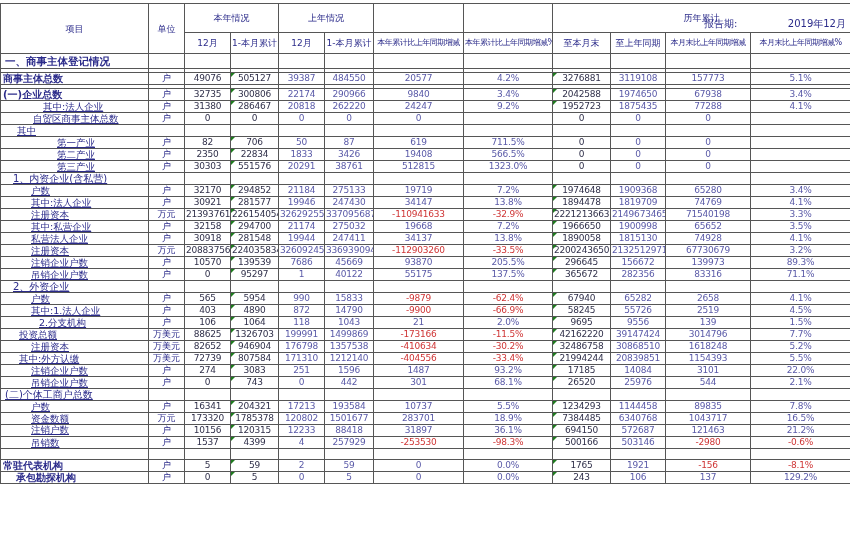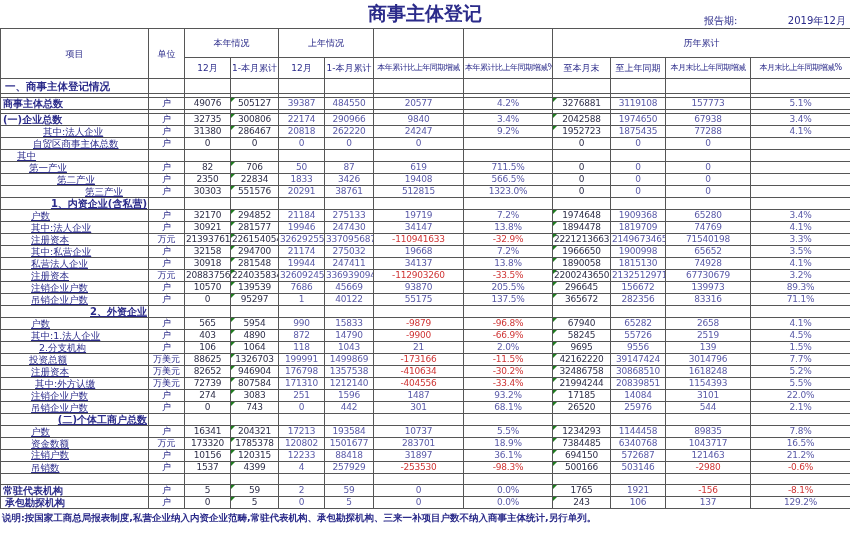--- a/index.html
+++ b/index.html
@@ -32,42 +32,41 @@
   .reg thead tr.sub th { height:21px; }
   .reg thead tr.sub th:nth-child(5),
   .reg thead tr.sub th:nth-child(6),
   .reg thead tr.sub th:nth-child(9),
   .reg thead tr.sub th:nth-child(10) { font-size:8px; letter-spacing:-0.5px; }
   .reg td { font-size:9px; height:11px; line-height:11px; text-align:center; }
   .reg td.label { text-align:left; color:#2b2b8a; font-size:9.5px; }
   .reg tr.section1 td { height:15px; }
   .reg tr.section1 td.label { font-weight:bold; font-size:10.5px; }
   .reg tr.bold td.label { font-weight:bold; font-size:10px; }
-  .reg tr.subsection td.label { font-weight:bold; font-size:10px; text-decoration:underline;text-align:right; }
+  .reg tr.subsection td.label { font-weight:normal; font-size:10px; text-decoration:underline; }
   .reg tr.item td.label { text-decoration:underline; }
   .reg tr.spacer td { height:4px; }
   .reg td.unit { color:#2b2b8a; }
   
   .reg td.num { color:#5a5aa8; letter-spacing:-0.2px; }
   .reg td.num.dark { color:#30304a; }
   .reg td.num.neg { color:#cf3535; }
   .tri {
     position:absolute; top:0; left:0; width:0; height:0;
     border-top:4px solid #1e7b1e; border-right:4px solid transparent;
   }
   .footnote {
     color:#2b2b8a; font-size:9.5px; font-weight:bold;
     padding:3px 2px 0 2px; white-space:nowrap; overflow:hidden;
   }
 </style>
 </head>
 <body>
 
 <div class="page">
-  <div class="title">商事主体登记</div>
   <div class="report-line">
     <span>报告期:</span>
     <span>2019年12月</span>
   </div>
   <table class="reg">
     <colgroup>
         <col style="width: 148px;">
         <col style="width: 36px;">
         <col style="width: 46px;">
         <col style="width: 48px;">
@@ -210,21 +209,21 @@
           <td class="num"></td>
           <td class="num"></td>
           <td class="num"></td>
           <td class="num"></td>
           <td class="num dark"></td>
           <td class="num"></td>
           <td class="num"></td>
           <td class="num"></td>
         </tr>
         <tr class="item">
-          <td class="label" style="padding-left: 28px;">第一产业</td>
+          <td class="label" style="padding-left: 56px;">第一产业</td>
           <td class="unit">户</td>
           <td class="num dark">82</td>
           <td class="num dark">706<span class="tri"></span></td>
           <td class="num">50</td>
           <td class="num">87</td>
           <td class="num">619</td>
           <td class="num">711.5%</td>
           <td class="num dark">0</td>
           <td class="num">0</td>
           <td class="num">0</td>
@@ -238,21 +237,21 @@
           <td class="num">1833</td>
           <td class="num">3426</td>
           <td class="num">19408</td>
           <td class="num">566.5%</td>
           <td class="num dark">0</td>
           <td class="num">0</td>
           <td class="num">0</td>
           <td class="num"></td>
         </tr>
         <tr class="item">
-          <td class="label" style="padding-left: 84px;">第三产业</td>
+          <td class="label" style="padding-left: 56px;">第三产业</td>
           <td class="unit">户</td>
           <td class="num dark">30303</td>
           <td class="num dark">551576<span class="tri"></span></td>
           <td class="num">20291</td>
           <td class="num">38761</td>
           <td class="num">512815</td>
           <td class="num">1323.0%</td>
           <td class="num dark">0</td>
           <td class="num">0</td>
           <td class="num">0</td>
@@ -399,21 +398,21 @@
           <td class="num"></td>
         </tr>
         <tr class="item">
           <td class="label" style="padding-left: 30px;">户数</td>
           <td class="unit">户</td>
           <td class="num dark">565</td>
           <td class="num dark">5954<span class="tri"></span></td>
           <td class="num">990</td>
           <td class="num">15833</td>
           <td class="num neg">-9879</td>
-          <td class="num neg">-96.8%</td>
+          <td class="num neg">-62.4%</td>
           <td class="num dark">67940<span class="tri"></span></td>
           <td class="num">65282</td>
           <td class="num">2658</td>
           <td class="num">4.1%</td>
         </tr>
         <tr class="item">
           <td class="label" style="padding-left: 30px;">其中:1.法人企业</td>
           <td class="unit">户</td>
           <td class="num dark">403</td>
           <td class="num dark">4890<span class="tri"></span></td>
@@ -434,21 +433,21 @@
           <td class="num">118</td>
           <td class="num">1043</td>
           <td class="num">21</td>
           <td class="num">2.0%</td>
           <td class="num dark">9695<span class="tri"></span></td>
           <td class="num">9556</td>
           <td class="num">139</td>
           <td class="num">1.5%</td>
         </tr>
         <tr class="item">
-          <td class="label" style="padding-left: 28px;">投资总额</td>
+          <td class="label" style="padding-left: 18px;">投资总额</td>
           <td class="unit">万美元</td>
           <td class="num dark">88625</td>
           <td class="num dark">1326703<span class="tri"></span></td>
           <td class="num">199991</td>
           <td class="num">1499869</td>
           <td class="num neg">-173166</td>
           <td class="num neg">-11.5%</td>
           <td class="num dark">42162220<span class="tri"></span></td>
           <td class="num">39147424</td>
           <td class="num">3014796</td>
@@ -462,21 +461,21 @@
           <td class="num">176798</td>
           <td class="num">1357538</td>
           <td class="num neg">-410634</td>
           <td class="num neg">-30.2%</td>
           <td class="num dark">32486758<span class="tri"></span></td>
           <td class="num">30868510</td>
           <td class="num">1618248</td>
           <td class="num">5.2%</td>
         </tr>
         <tr class="item">
-          <td class="label" style="padding-left: 34px;">其中:外方认缴</td>
+          <td class="label" style="padding-left: 18px;">其中:外方认缴</td>
           <td class="unit">万美元</td>
           <td class="num dark">72739</td>
           <td class="num dark">807584<span class="tri"></span></td>
           <td class="num">171310</td>
           <td class="num">1212140</td>
           <td class="num neg">-404556</td>
           <td class="num neg">-33.4%</td>
           <td class="num dark">21994244<span class="tri"></span></td>
           <td class="num">20839851</td>
           <td class="num">1154393</td>
@@ -602,29 +601,28 @@
           <td class="num">2</td>
           <td class="num">59</td>
           <td class="num">0</td>
           <td class="num">0.0%</td>
           <td class="num dark">1765<span class="tri"></span></td>
           <td class="num">1921</td>
           <td class="num neg">-156</td>
           <td class="num neg">-8.1%</td>
         </tr>
         <tr class="bold">
-          <td class="label" style="padding-left: 4px; margin-left: 36px;">承包勘探机构</td>
+          <td class="label" style="padding-left: 15px; margin-left: 36px;">承包勘探机构</td>
           <td class="unit">户</td>
           <td class="num dark">0</td>
           <td class="num dark">5<span class="tri"></span></td>
           <td class="num">0</td>
           <td class="num">5</td>
           <td class="num">0</td>
           <td class="num">0.0%</td>
           <td class="num dark">243<span class="tri"></span></td>
           <td class="num">106</td>
           <td class="num">137</td>
           <td class="num">129.2%</td>
         </tr>
       </tbody>
   </table>
-  <div class="footnote">说明:按国家工商总局报表制度,私营企业纳入内资企业范畴,常驻代表机构、承包勘探机构、三来一补项目户数不纳入商事主体统计,另行单列。</div>
 </div>
 
 </body></html>

